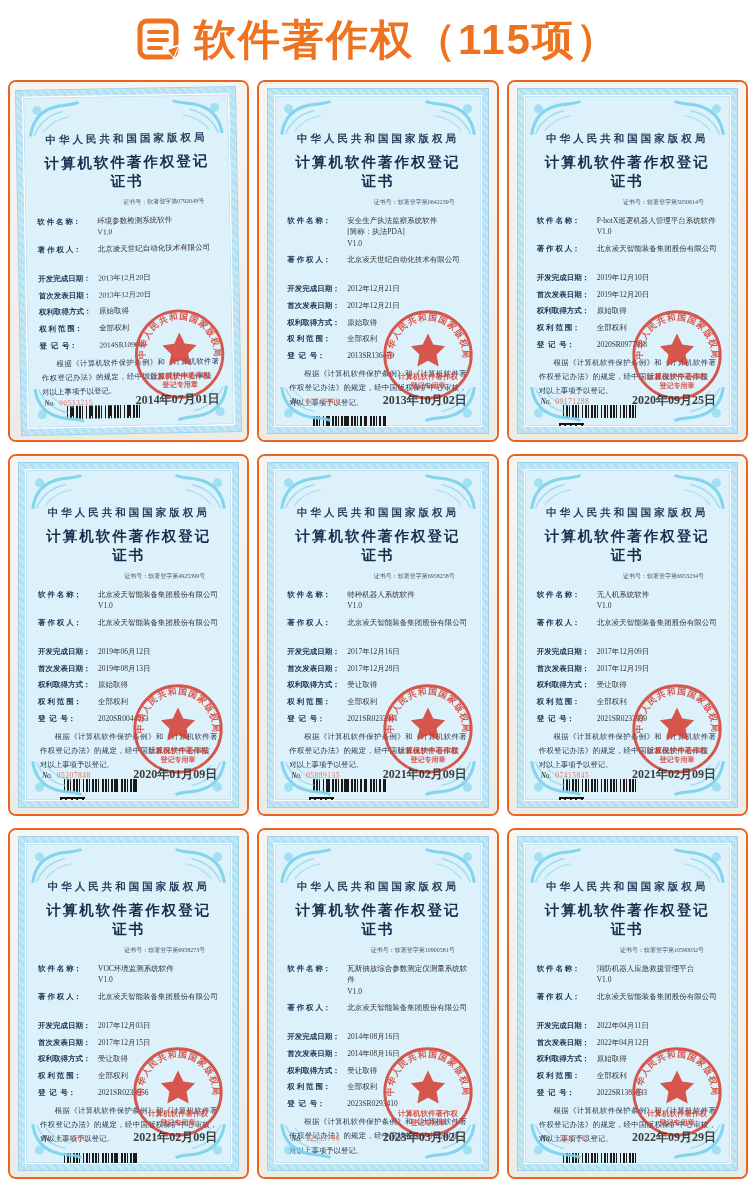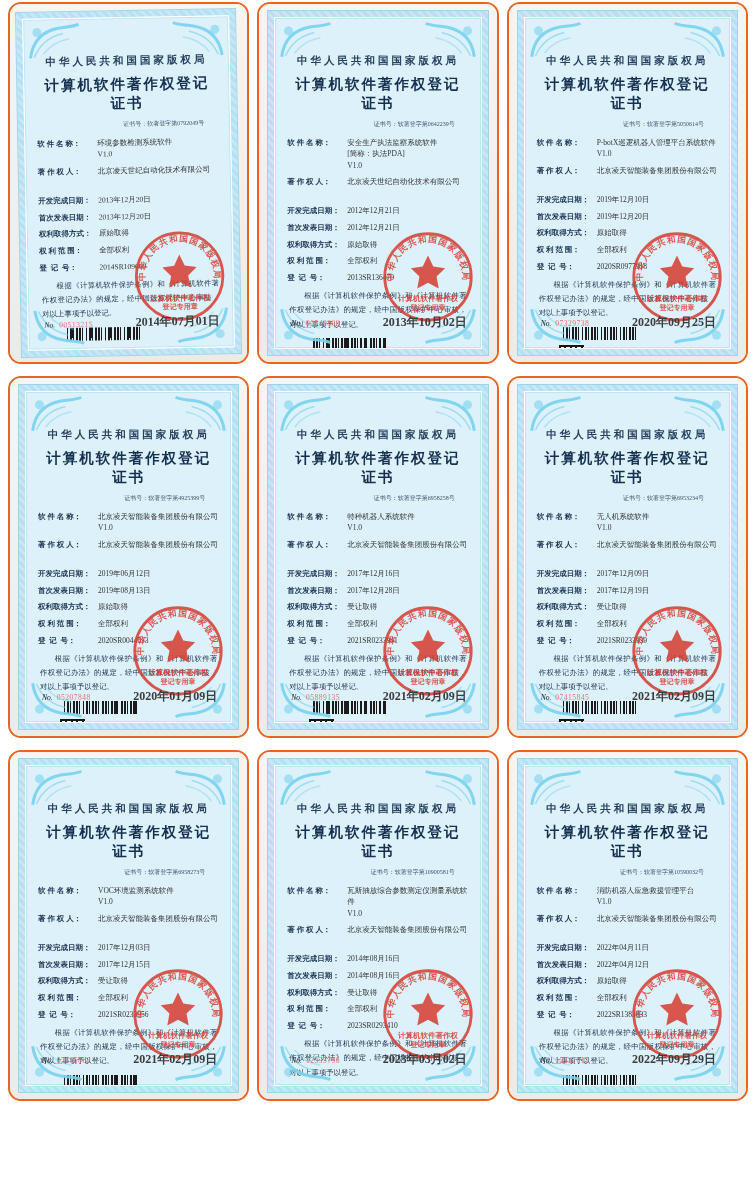--- a/index.html
+++ b/index.html
@@ -8,21 +8,21 @@
           font-family:"Liberation Sans", sans-serif; }
 
   
   .header { display:flex; align-items:center; justify-content:center; gap:12px; padding:12px 0 10px; }
   .title-icon { width:46px; height:46px; flex:0 0 auto; }
   .page-title { font-size:42px; font-weight:800; letter-spacing:2px; color:#ee7320;
                 font-family:"Liberation Sans", sans-serif; }
 
   
   .grid { display:grid; grid-template-columns:repeat(3,1fr); gap:12px 8px; padding:2px 8px 0; }
-  .cert-cell { border:2px solid #ea6420; border-radius:13px; background:#0369a1; height:362px;
+  .cert-cell { border:2px solid #ea6420; border-radius:8px; background:#0369a1; height:362px;
                overflow:hidden; display:flex; }
   .grid .cert-cell:nth-child(n+7) { height:351px; }
 
   .photo { flex:1; background:linear-gradient(180deg,#f6f5f2,#ecebe6); padding:6px 8px; display:flex; }
   .paper { flex:1; display:flex; padding:6px; border:1px solid #9ed4e9;
            background:repeating-linear-gradient(45deg,#c6e7f5 0 3px,#b3e0f3 3px 6px); }
   .cert-cell:nth-child(1) .paper { transform:rotate(-1deg); }
   .paper-inner { flex:1; position:relative; background:#dcf1fa; border:1px solid #ffffff;
                  box-shadow:inset 0 0 0 1px #bfe4f2; padding:22px 12px 0;
                  font-family:"Liberation Serif", serif; overflow:hidden; }
@@ -63,20 +63,31 @@
   .stamp .ring { fill:none; stroke:currentColor; stroke-width:3; }
   .stamp text { fill:currentColor; font-family:"Liberation Serif", serif; font-weight:700; }
   .stamp polygon { fill:currentColor; }
   .stamp-date { position:absolute; right:14px; bottom:17px; font-size:12px; font-weight:700; color:#3c3c3c; }
 </style>
 </head>
 <body>
 
 <div class="page">
 
+  <div class="header">
+    <svg class="title-icon" viewBox="0 0 46 46">
+      <rect x="4" y="4" width="36" height="36" rx="7" fill="none" stroke="#ee7320" stroke-width="5"></rect>
+      <line x1="13" y1="15" x2="31" y2="15" stroke="#ee7320" stroke-width="4" stroke-linecap="round"></line>
+      <line x1="13" y1="23" x2="31" y2="23" stroke="#ee7320" stroke-width="4" stroke-linecap="round"></line>
+      <line x1="13" y1="31" x2="25" y2="31" stroke="#ee7320" stroke-width="4" stroke-linecap="round"></line>
+      <path d="M30,32 L44,27 L38,42 Z" fill="#ffffff"></path>
+      <path d="M32,33 L42,29.5 L37.5,40 Z" fill="#ee7320"></path>
+    </svg>
+    <h1 class="page-title">软件著作权（115项）</h1>
+  </div>
 
   <div class="grid" id="cert-grid">
       <article class="cert-cell">
     <div class="photo">
       <div class="paper">
         <div class="paper-inner">
 
           <svg class="corner tl" viewBox="0 0 70 50">
             <path d="M3,47 C6,25 18,12 40,8 C52,6 62,6 67,3" fill="none" stroke="currentColor" stroke-width="4"></path>
             <path d="M8,46 C14,32 24,20 46,15" fill="none" stroke="currentColor" stroke-width="2" opacity=".7"></path>
@@ -336,21 +347,21 @@
             <span class="lbl">登  记  号：</span>
             <span class="val">2020SR0977918</span>
           </div>
 
           <p class="legal">根据《计算机软件保护条例》和《计算机软件著作权登记办法》的规定，经中国版权保护中心审核，对以上事项予以登记。</p>
 
           <div class="barcode"></div>
           <div class="qr"></div>
 
           <div class="serial">
-            <span class="no-prefix">No.</span><span class="serial-digits">07329738</span>
+            <span class="no-prefix">No.</span><span class="serial-digits">09171288</span>
           </div>
 
           <svg class="stamp" viewBox="0 0 100 100">
             <defs>
                   <path id="arc-2" d="M 15,62 A 37,37 0 1 1 85,62" fill="none"></path>
                 </defs>
             <circle class="ring" cx="50" cy="50" r="46"></circle>
             <text font-size="9.2" letter-spacing="1.2">
               <textPath href="#arc-2" startOffset="50%" text-anchor="middle">中华人民共和国国家版权局</textPath>
             </text>

